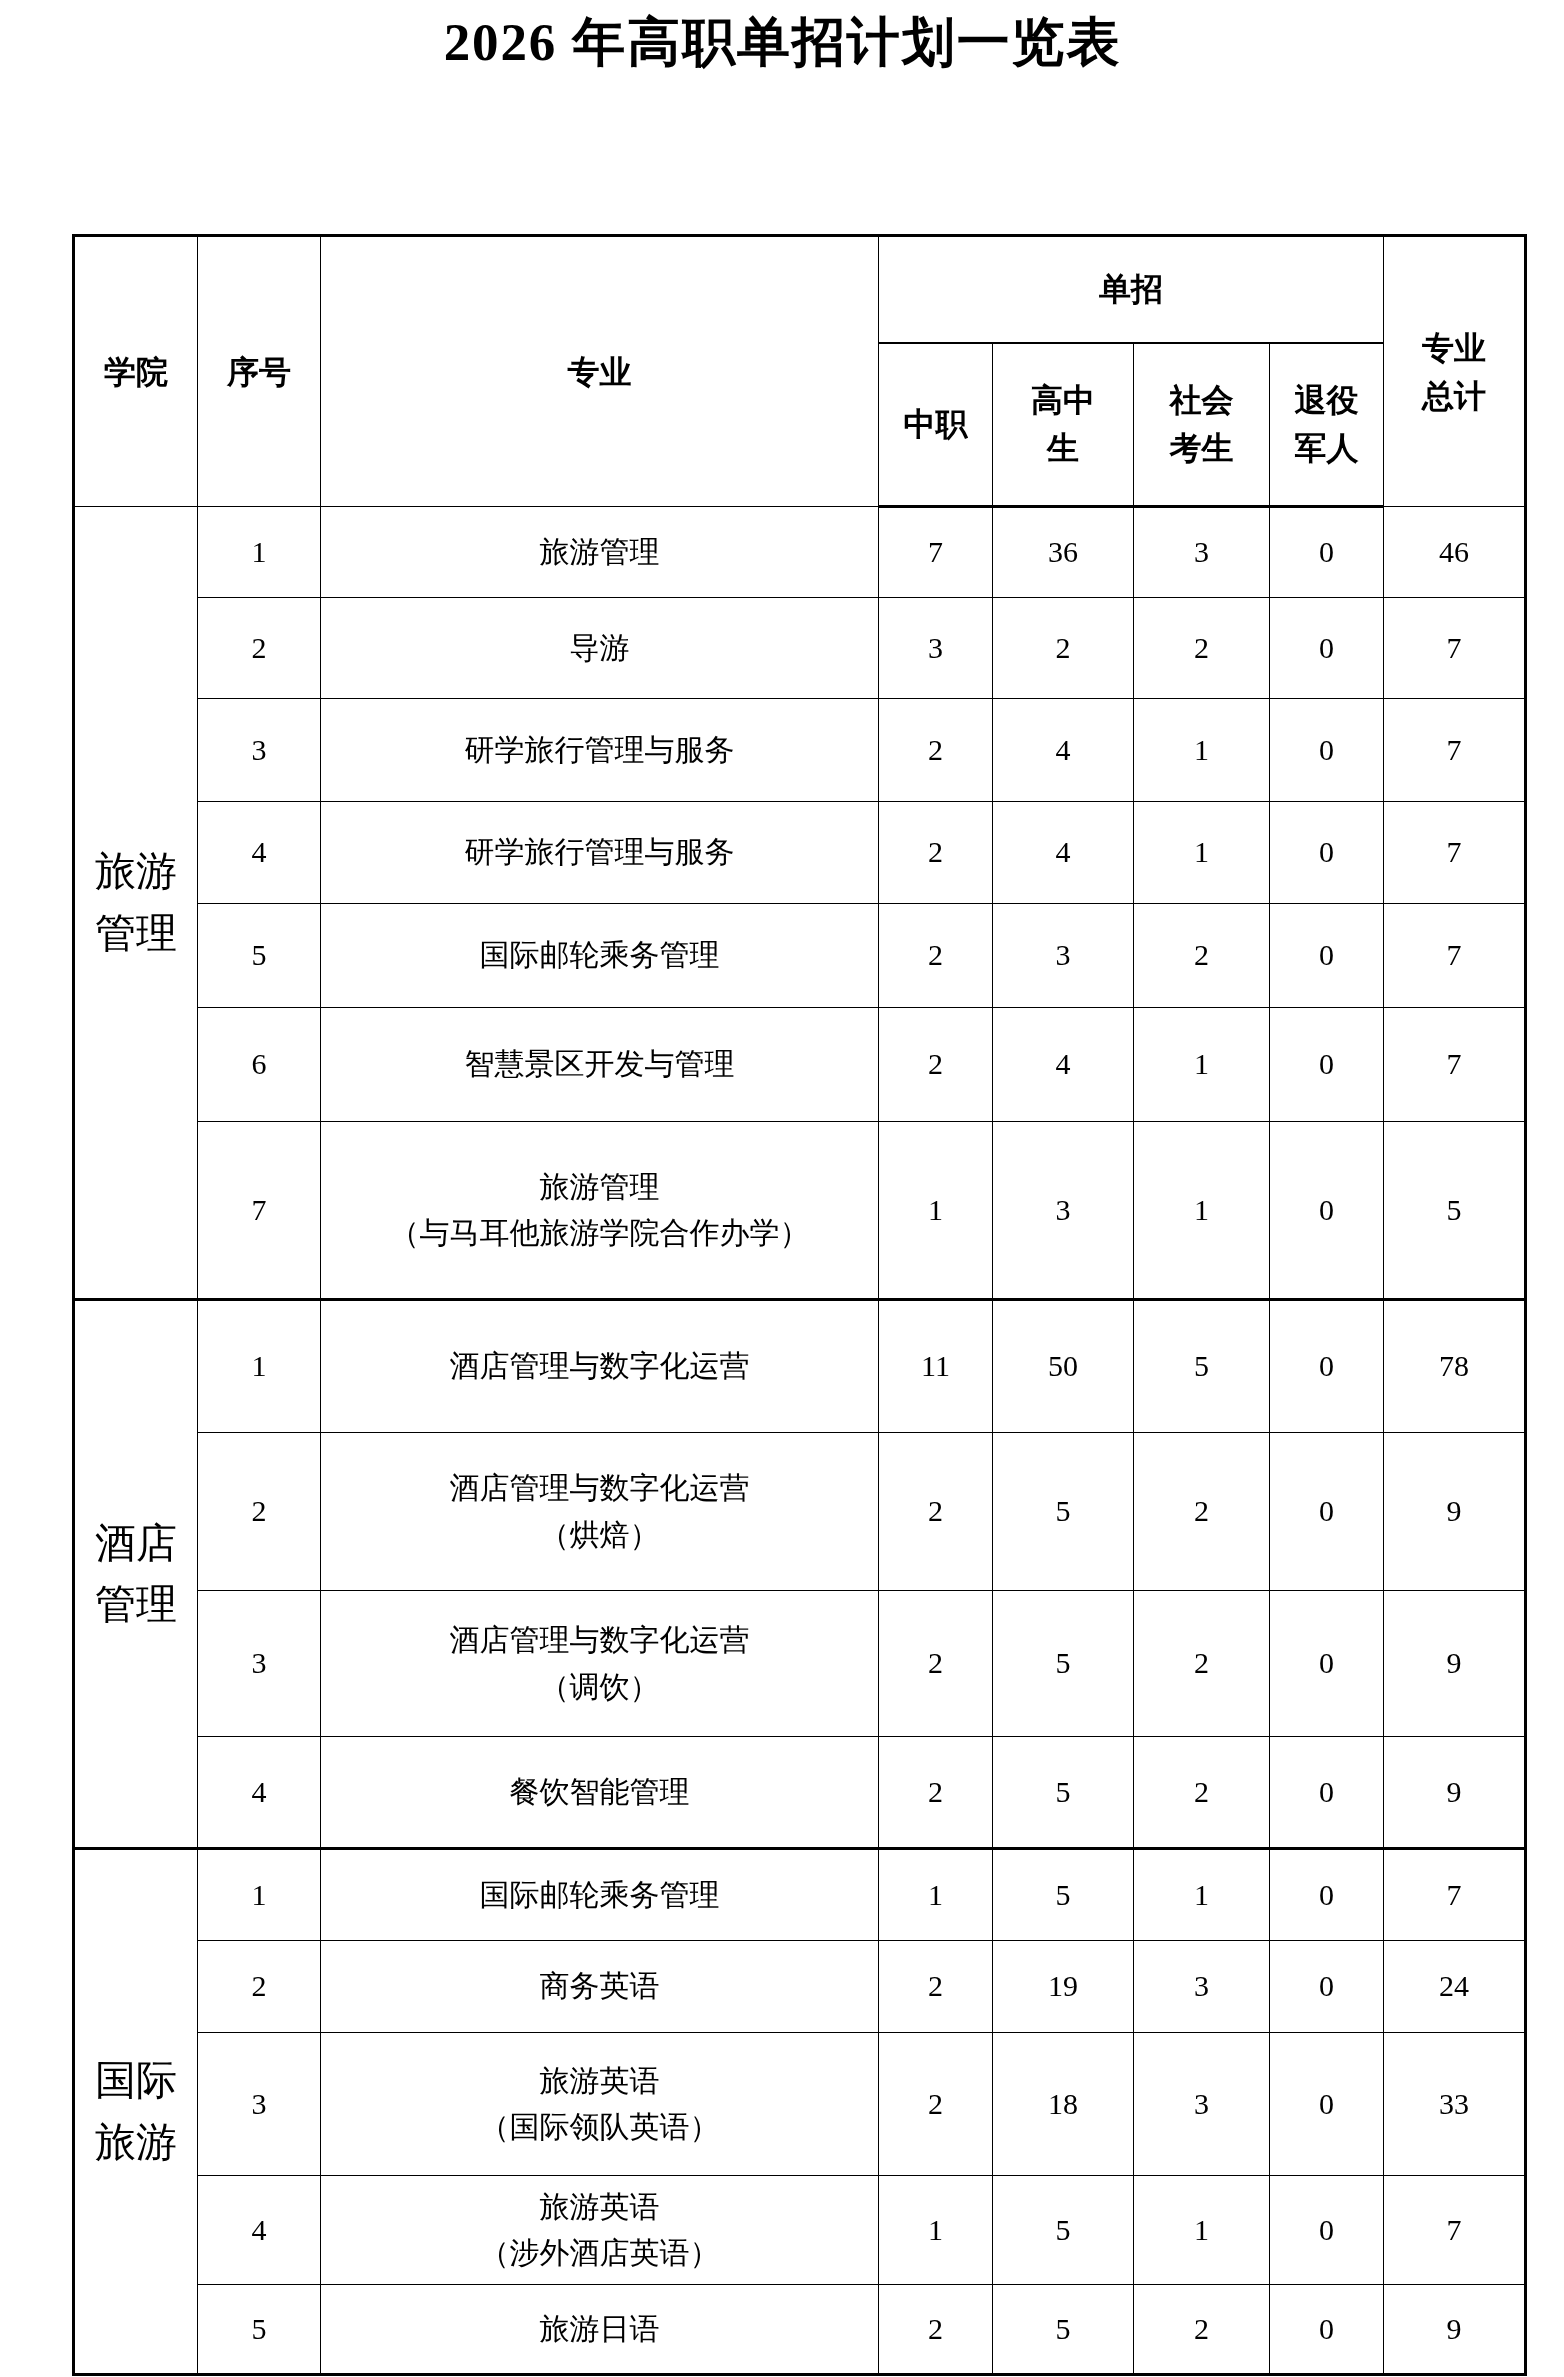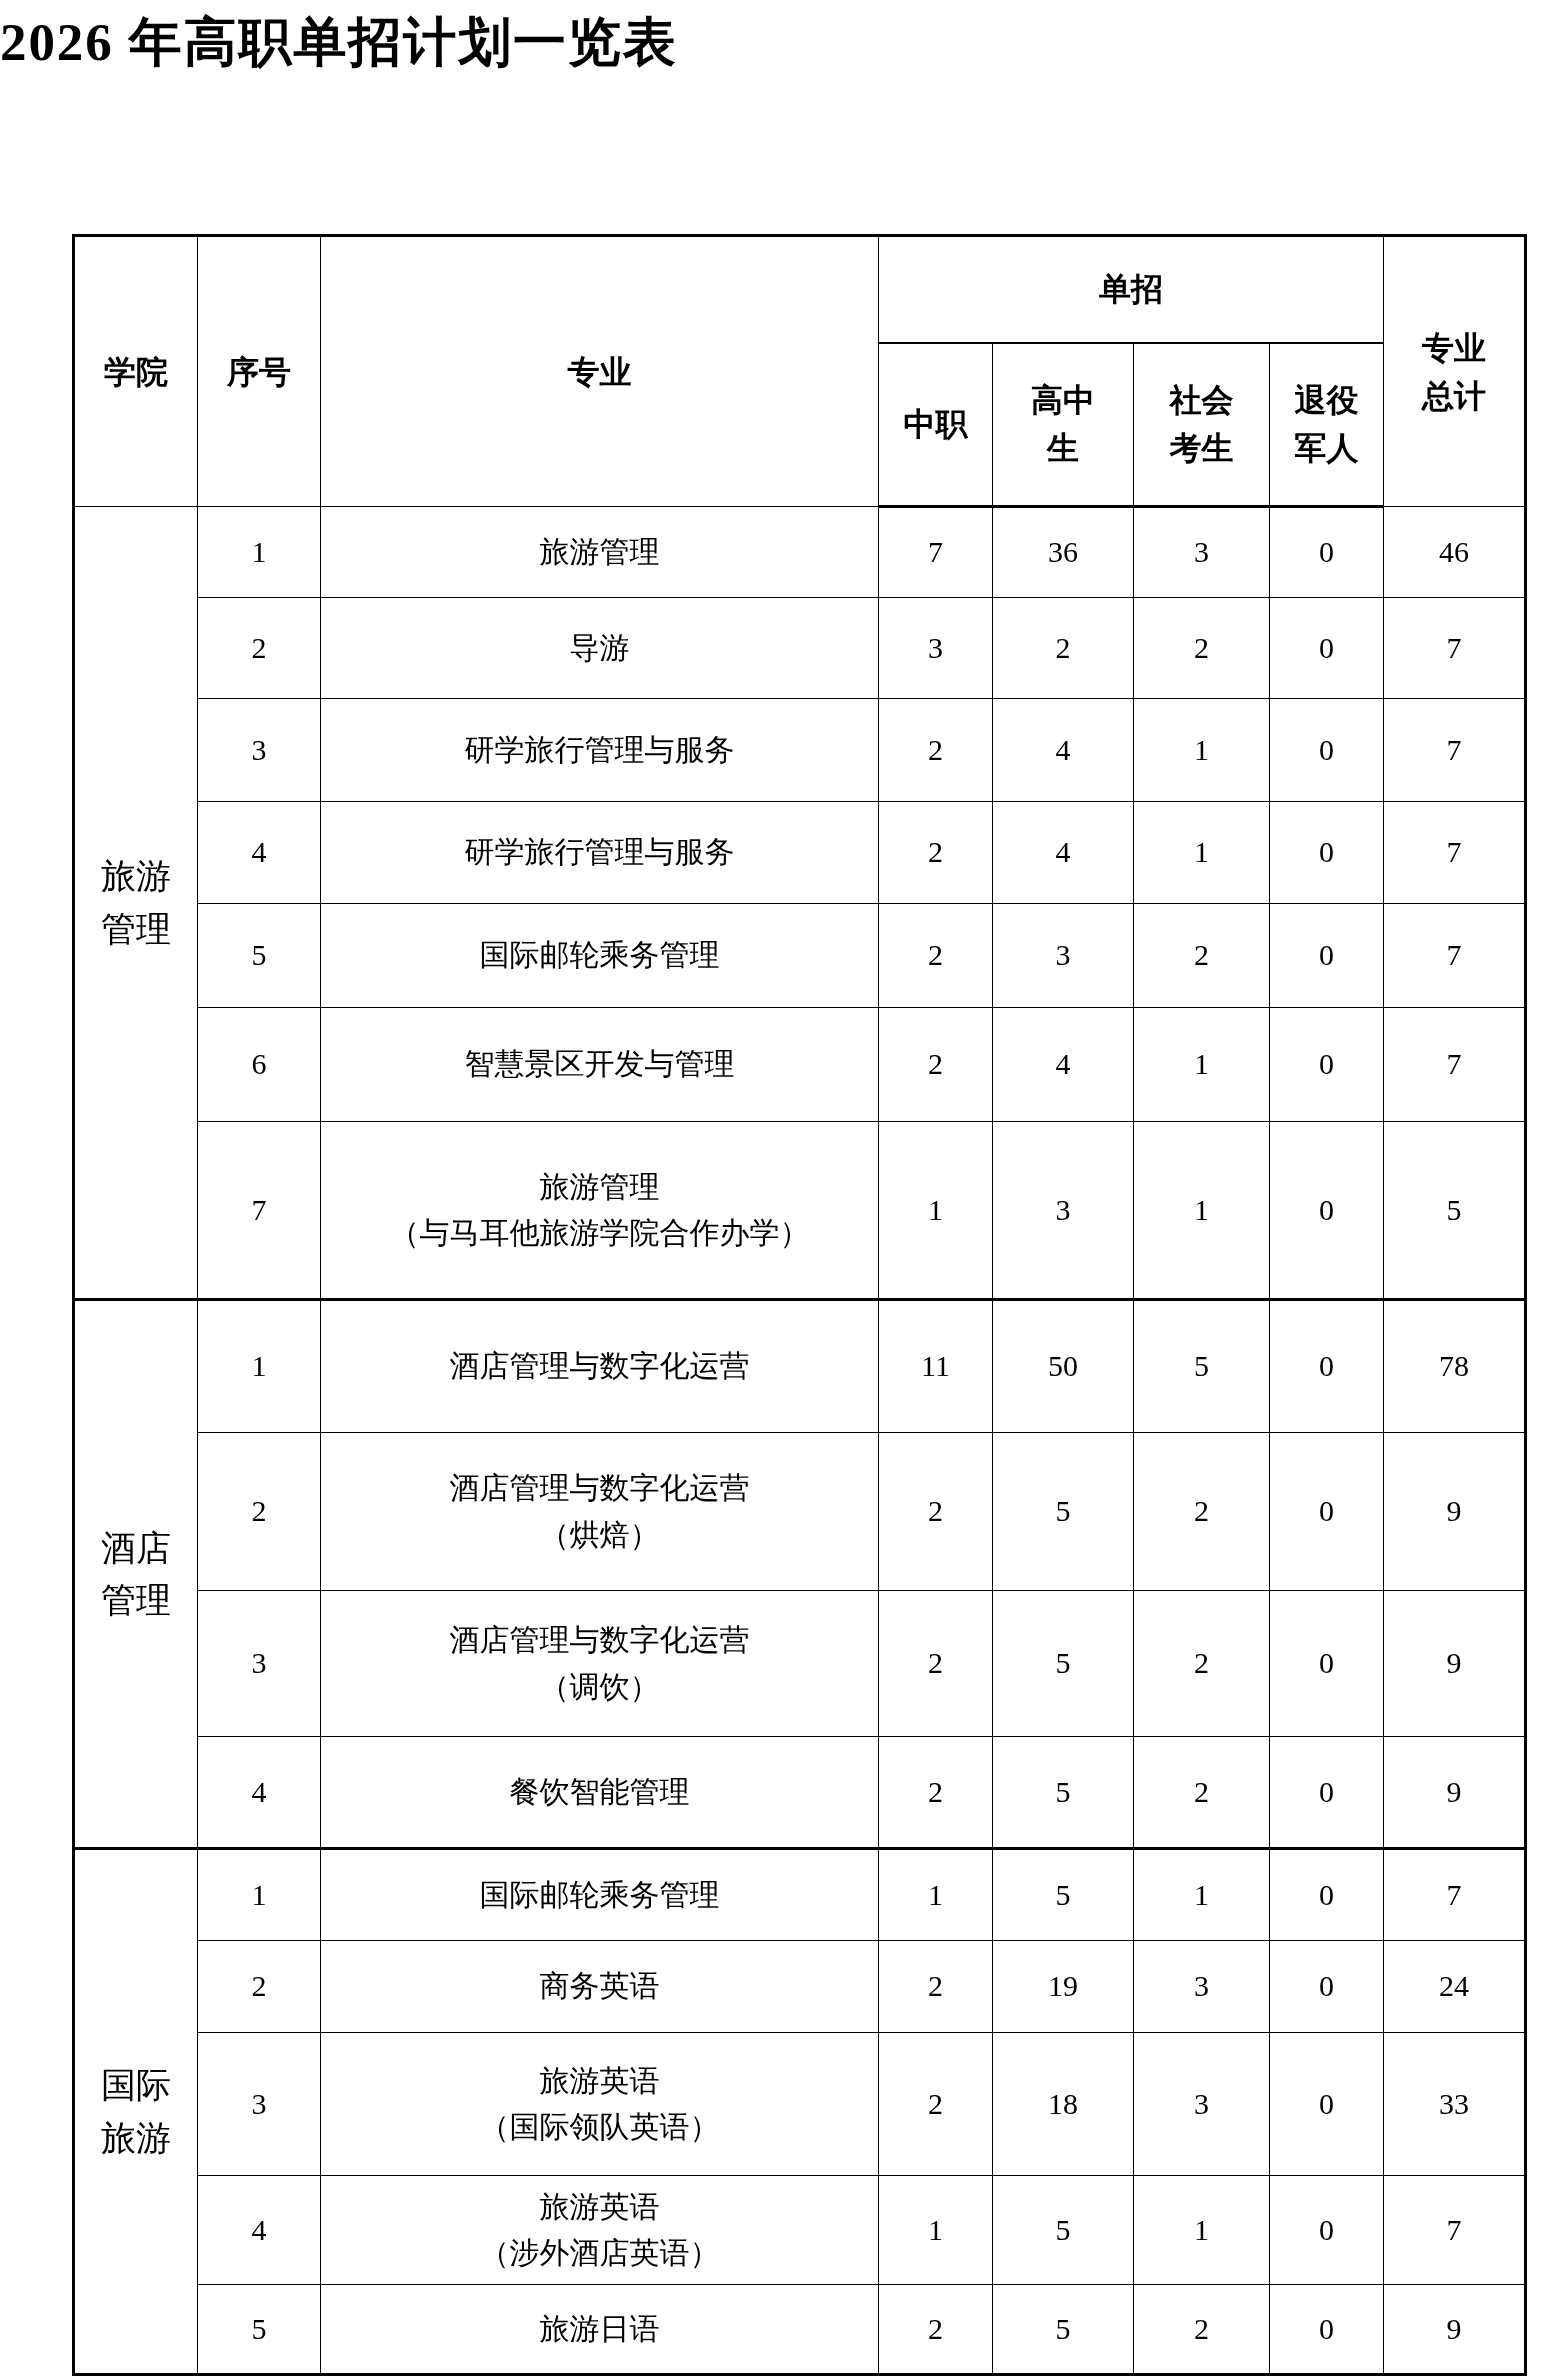--- a/index.html
+++ b/index.html
@@ -12,21 +12,21 @@
     width: 1565px;
     height: 2377px;
     position: relative;
     font-family: "Liberation Sans", sans-serif;
   }
   .page-title {
     position: absolute;
     top: 11.4px;
     left: 0;
     width: 1565px;
-    text-align: left;
+    text-align: center;
     font-family: "Liberation Serif", serif;
     font-weight: bold;
     font-size: 53px;
     line-height: 1.2;
     letter-spacing: 1.9px;
     white-space: nowrap;
   }
   table.plan-table {
     position: absolute;
     left: 72px;
@@ -53,21 +53,21 @@
     line-height: 1.5;
   }
   .plan-table tbody td {
     font-family: "Liberation Serif", "DejaVu Serif", serif;
     font-weight: normal;
     font-size: 30px;
     line-height: 1.55;
   }
   .plan-table td.college-cell {
     font-family: "Liberation Sans", "DejaVu Sans", sans-serif;
-    font-size: 35px;
+    font-size: 41px;
     line-height: 1.5;
   }
   .plan-table thead tr.sub-row th { border-bottom-width: 3.2px; }
   .plan-table th.group-header { border-bottom-width: 2.5px; }
   .plan-table tbody tr.sec-start td { border-top-width: 3.2px; }
   .plan-table tbody tr:last-child td { border-bottom-width: 3.2px; }
 </style>
 </head>
 <body>
 

